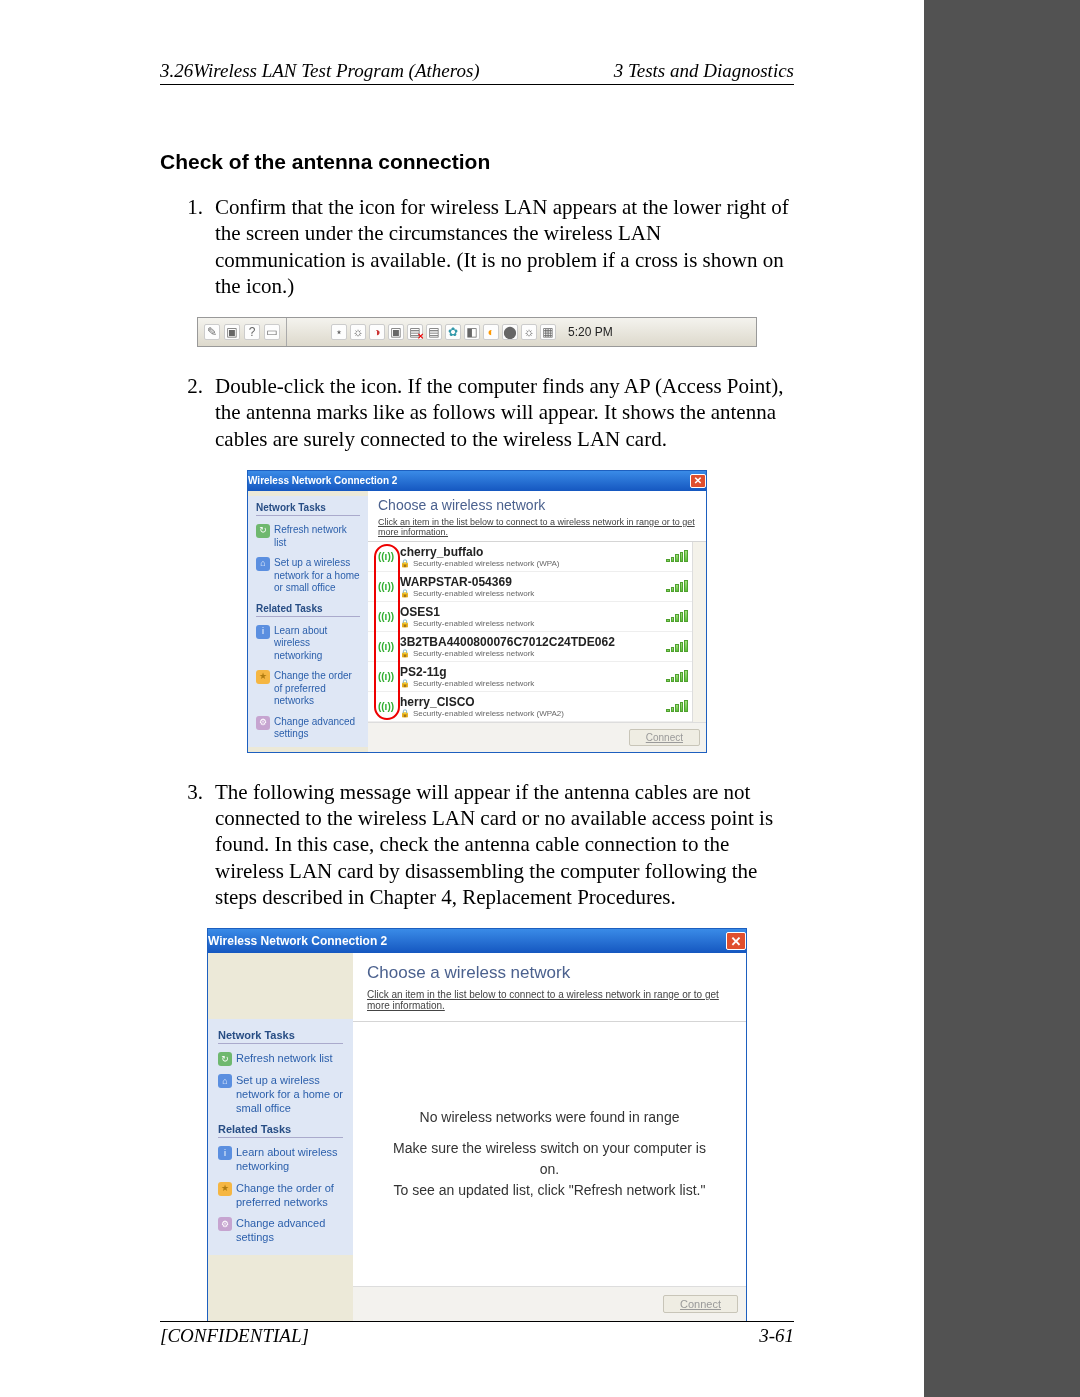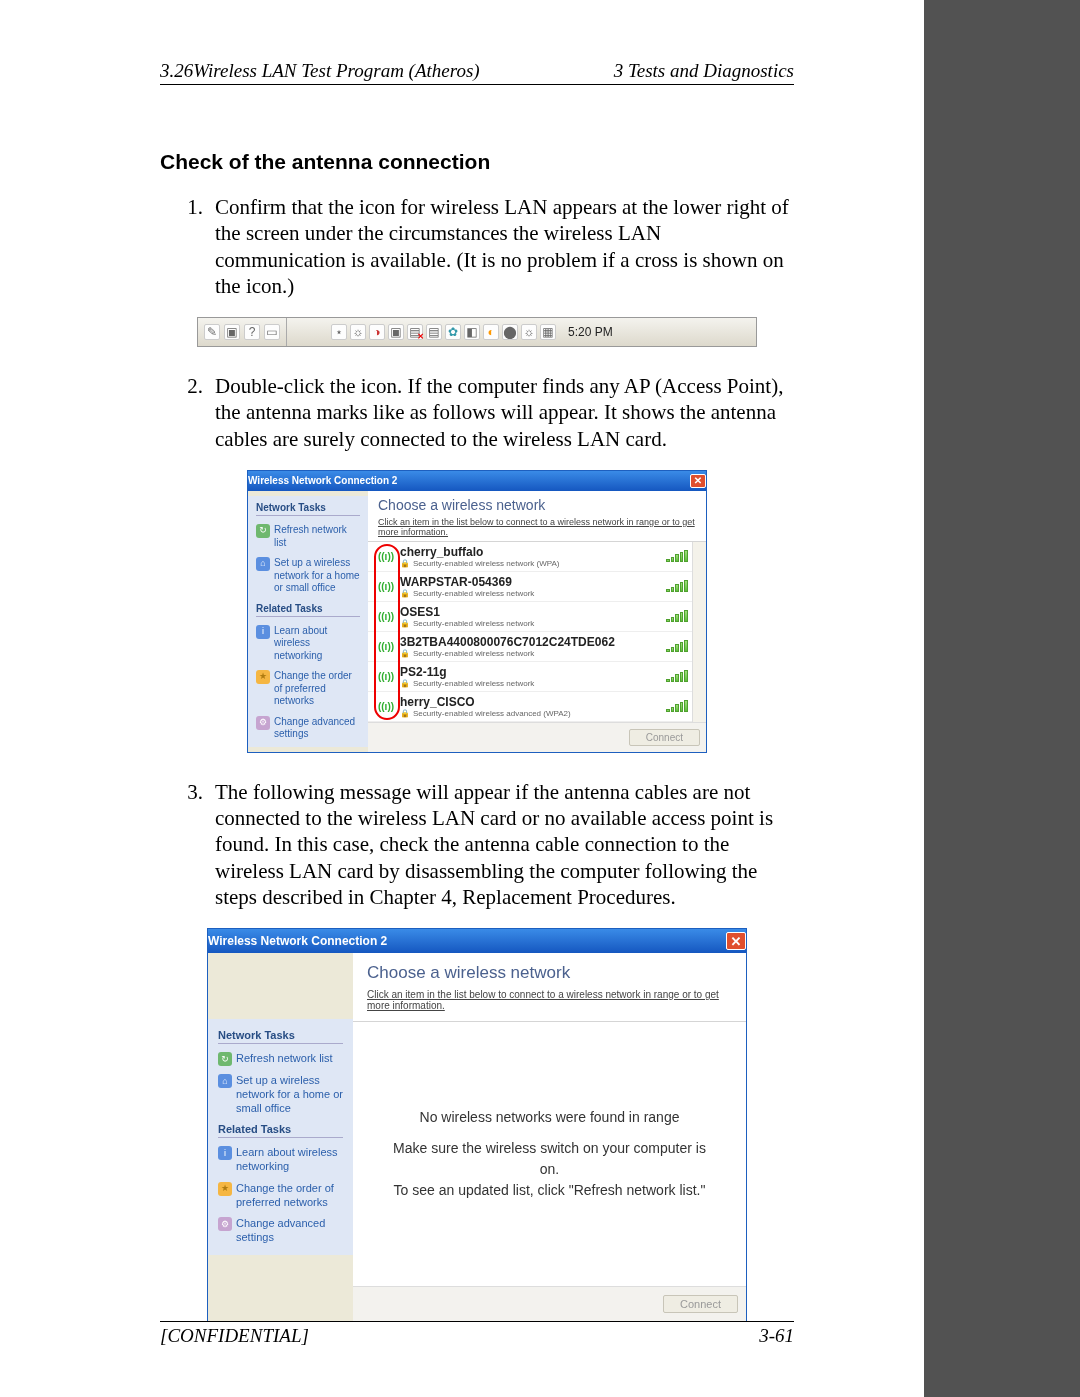--- a/index.html
+++ b/index.html
@@ -117,21 +117,21 @@
   }
   .wncdlg .emptymsg {
     text-align:center; color:#333; padding:70px 30px; line-height:1.5; font-size:10px;
   }
   .wncdlg.large .emptymsg { padding:85px 40px; font-size:14px; }
   .wncdlg .footer {
     background:#f3f2ee; padding:6px; text-align:right; border-top:1px solid #ddd;
   }
   .wncdlg .footer button {
     font:inherit; padding:2px 16px; color:#9a9a9a; background:#efede3;
-    border:1px solid #c8c5b8; border-radius:2px;
+    border:1px solid #c8c5b8; border-radius:2px;text-decoration:underline;
   }
   .wncdlg.large .footer { padding:8px; }
 
   .page-footer {
     position:absolute; left:160px; right:130px; bottom:50px;
     border-top:1.5px solid #000; padding-top:3px;
     display:flex; justify-content:space-between; font-style:italic; font-size:19px;
   }
 </style>
 </head>
@@ -309,21 +309,21 @@
                   <i></i>
                   <i></i>
                 </span>
               </div>
               <div class="netitem">
                 <span class="ant">((ı))</span>
                 <span class="info">
                   <div class="name">herry_CISCO</div>
                   <div class="sec">
                     <span class="lock">🔒</span>
-                    <span class="sectxt">Security-enabled wireless advanced (WPA2)</span>
+                    <span class="sectxt">Security-enabled wireless network (WPA2)</span>
                   </div>
                 </span>
                 <span class="bars">
                   <i></i>
                   <i></i>
                   <i></i>
                   <i></i>
                   <i></i>
                 </span>
               </div>

